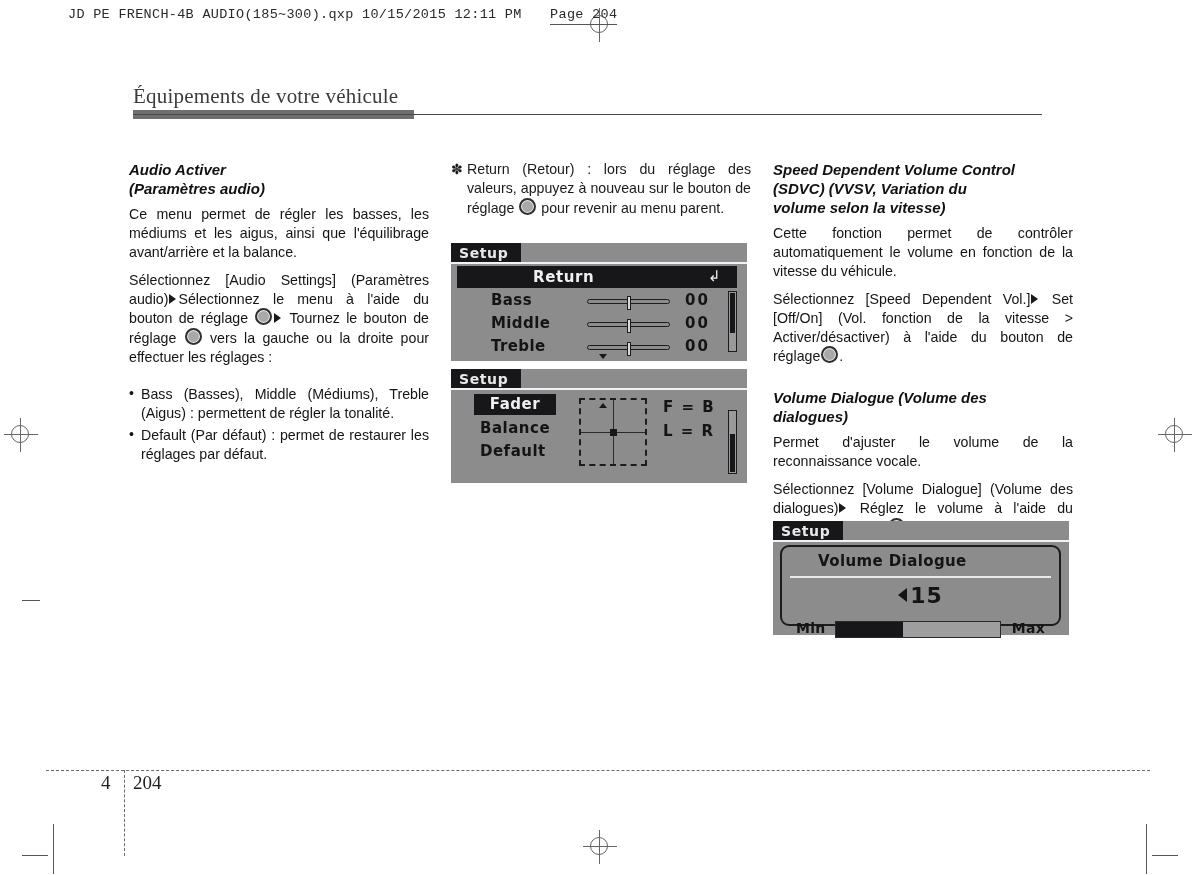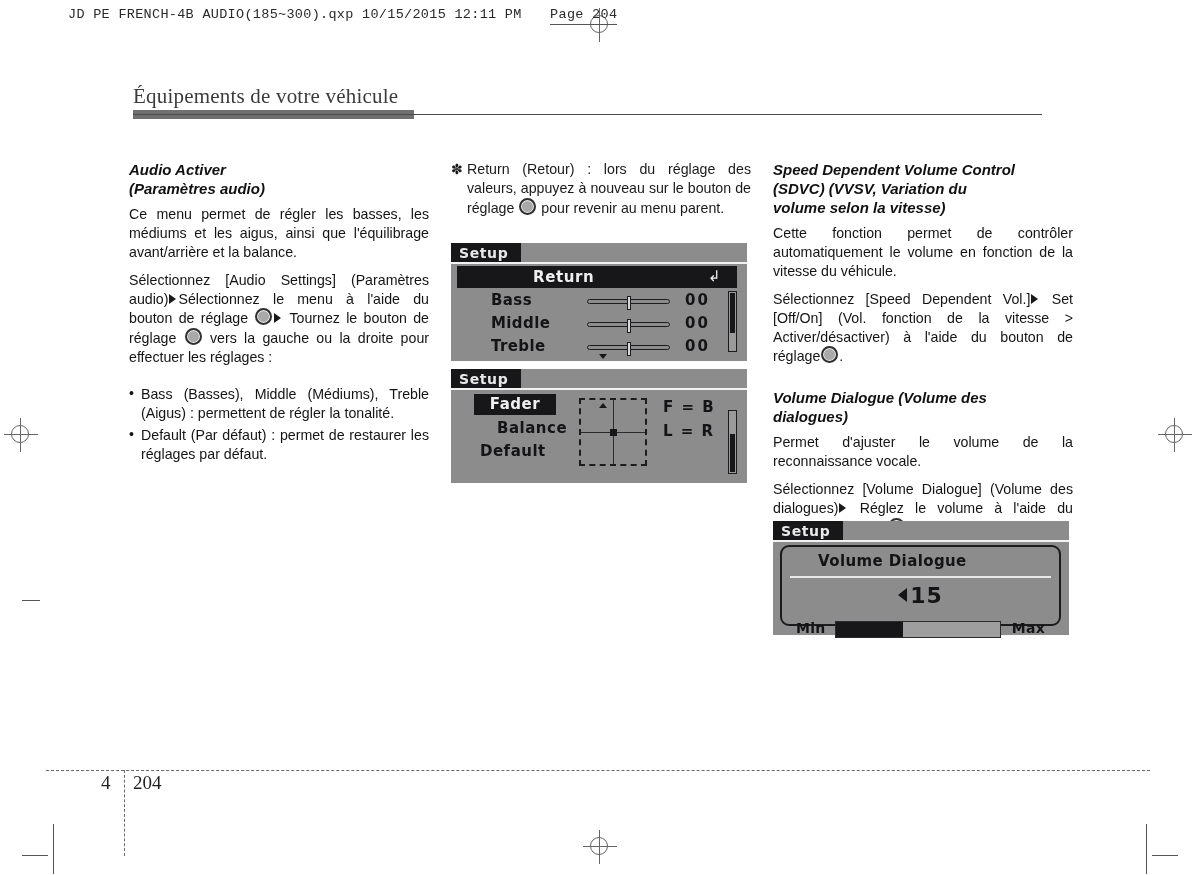--- a/index.html
+++ b/index.html
@@ -572,21 +572,21 @@
     <div class="sb-arrow down" style="right:10px; top:90px; margin-left:0;"></div>
   </div>
 </div>
 
 <div class="lcd" style="left:451px; top:369px; width:296px; height:114px;">
   <div class="lcd-tab">Setup</div>
   <div class="lcd-tabrule"></div>
   <div class="lcd-body">
 
     <div class="fb-item sel" style="left:23px; top:4px; width:70px; text-align:center;">Fader</div>
-    <div class="fb-item" style="left:46px; top:29px;">Balance</div>
+    <div class="fb-item" style="left:29px; top:29px;">Balance</div>
     <div class="fb-item" style="left:29px; top:52px;">Default</div>
 
     <div class="fb-grid" style="left:128px; top:8px; width:68px; height:68px;">
       <div class="gx"></div>
       <div class="gy"></div>
       <div class="dot"></div>
     </div>
 
     <div class="fb-eq" style="left:212px; top:8px;">F = B</div>
     <div class="fb-eq" style="left:212px; top:32px;">L = R</div>

